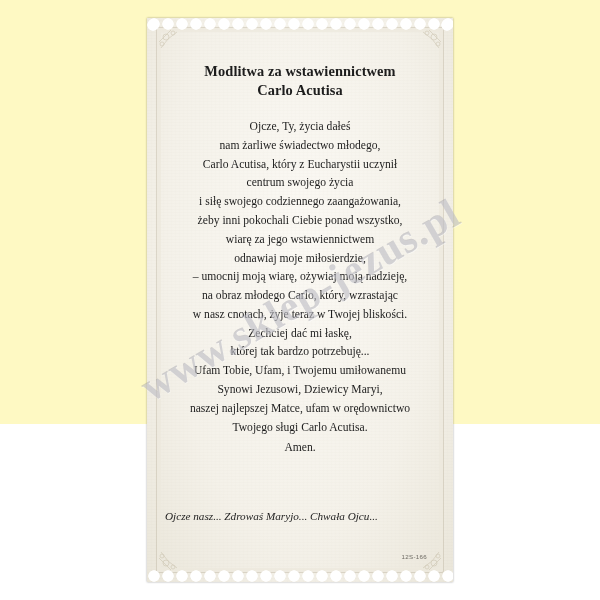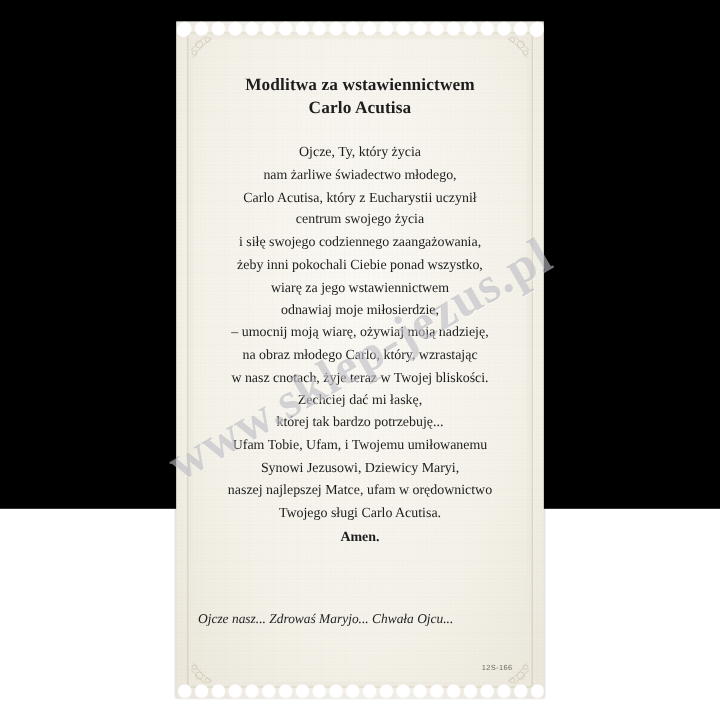--- a/index.html
+++ b/index.html
@@ -10,21 +10,21 @@
     width: 600px;
     height: 600px;
     background: #ffffff;
     font-family: "Liberation Serif", serif;
     overflow: hidden;
   }
   .stage {
     position: relative;
     width: 600px;
     height: 424px;
-    background: #000000;
+    background: #fef9c3;
   }
 
   
   .card {
     position: absolute;
     left: 147px;
     top: 18px;
     width: 306px;
     height: 564px;
     background: #f6f4ee;
@@ -103,21 +103,20 @@
     margin-bottom: 18px;
   }
   .prayer {
     font-size: 11.6px;
     line-height: 1.62;
   }
   .prayer .ln { display: block; white-space: nowrap; }
   .amen {
     display: block;
     margin-top: 2px;
-    font-weight: bold;
   }
   .footer-prayer {
     position: absolute;
     left: 18px; right: 18px;
     top: 492px;
     font-size: 11.2px;
     font-style: italic;
     color: #1d1d1d;
   }
   .ref-code {
@@ -206,21 +205,21 @@
         </g>
       </svg>
     </div>
 
     <div class="content">
       <div class="title">
         <span>Modlitwa za wstawiennictwem</span><br>
         <span>Carlo Acutisa</span>
       </div>
       <div class="prayer">
-        <span class="ln">Ojcze, Ty, który życia</span>
+        <span class="ln">Ojcze, Ty, życia dałeś</span>
         <span class="ln">nam żarliwe świadectwo młodego,</span>
         <span class="ln">Carlo Acutisa, który z Eucharystii uczynił</span>
         <span class="ln">centrum swojego życia</span>
         <span class="ln">i siłę swojego codziennego zaangażowania,</span>
         <span class="ln">żeby inni pokochali Ciebie ponad wszystko,</span>
         <span class="ln">wiarę za jego wstawiennictwem</span>
         <span class="ln">odnawiaj moje miłosierdzie,</span>
         <span class="ln">– umocnij moją wiarę, ożywiaj moją nadzieję,</span>
         <span class="ln">na obraz młodego Carlo, który, wzrastając</span>
         <span class="ln">w nasz cnotach, żyje teraz w Twojej bliskości.</span>

